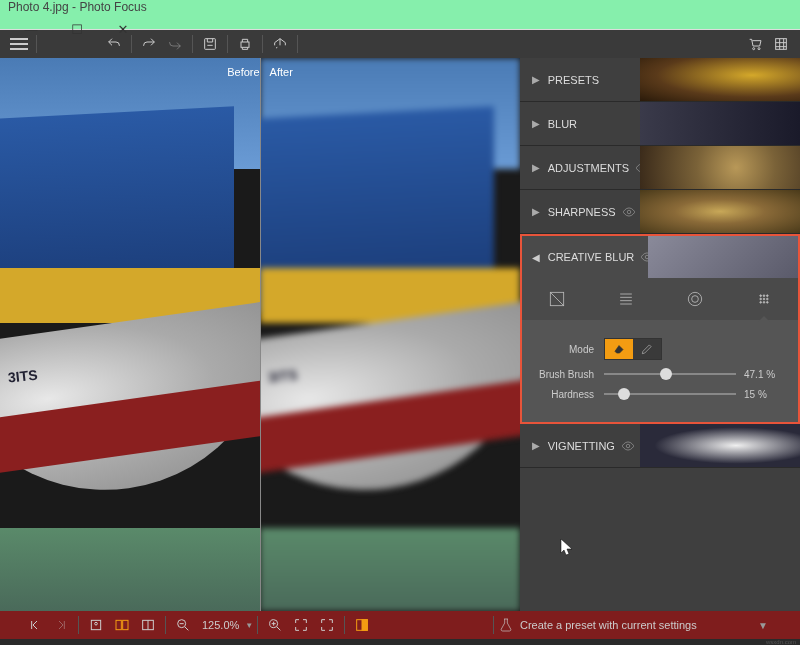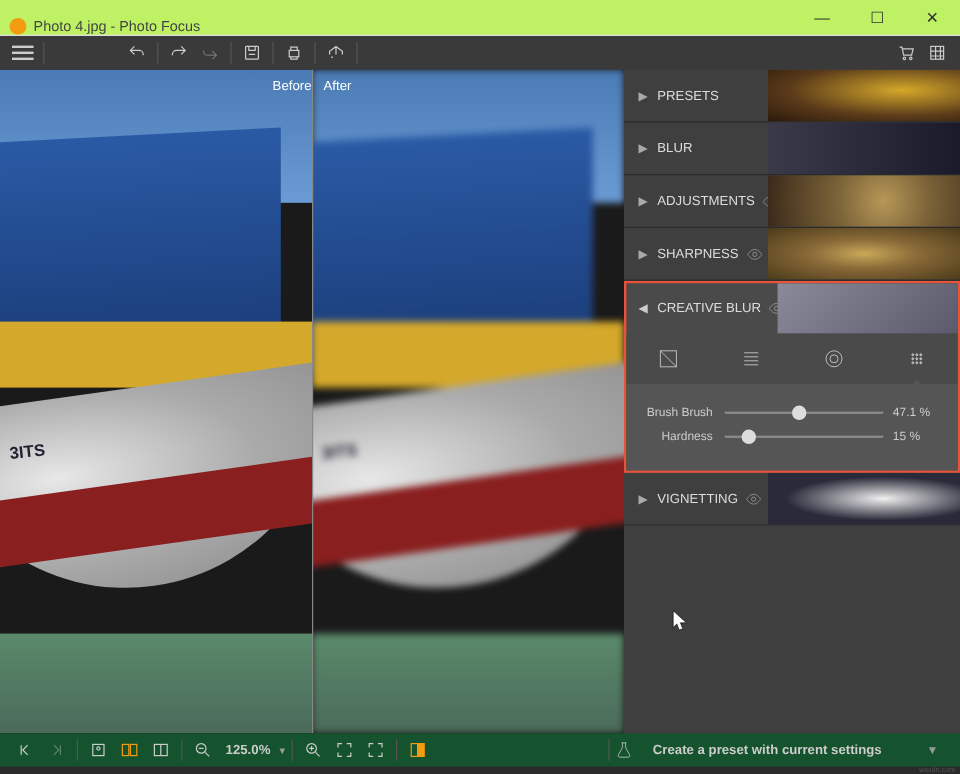--- a/index.html
+++ b/index.html
@@ -1,19 +1,19 @@
 <!DOCTYPE html>
 <html><head>
 <meta charset="utf-8">
 <style>
 * { box-sizing: border-box; margin: 0; padding: 0; font-family: "Segoe UI", Arial, sans-serif; }
 html, body { width: 800px; height: 645px; overflow: hidden; background: #3a3a3a; }
 
 
-.titlebar { height: 30px; background: #bef264; display: flex; align-items: flex-end; padding-left: 8px; font-size: 12px; color: #444; border-bottom: 1px solid #ddd; }
+.titlebar { height: 30px; background: #86efac; display: flex; align-items: flex-start; padding-left: 8px; font-size: 12px; color: #444; border-bottom: 1px solid #ddd; flex-direction: column; }
 .titlebar .app-icon { width: 14px; height: 14px; border-radius: 50%; background: #f39c12; margin-right: 6px; }
 .titlebar .title { flex: 1; }
 .win-btns { display: flex; }
 .win-btn { width: 46px; height: 30px; display: flex; align-items: center; justify-content: center; font-size: 13px; color: #333; }
 
 
 .topbar { height: 28px; background: #3a3a3a; display: flex; align-items: center; padding: 0 6px; }
 .tb-btn { width: 26px; height: 24px; display: flex; align-items: center; justify-content: center; color: #ccc; }
 .tb-btn svg { width: 16px; height: 16px; stroke: #ccc; fill: none; stroke-width: 1.5; }
 .sep { width: 1px; height: 18px; background: #555; margin: 0 4px; }
@@ -69,26 +69,26 @@
 .mode-btns{display:flex;border:1px solid #333;}
 .mode-btn{width:28px;height:20px;display:flex;align-items:center;justify-content:center;background:#3a3a3a;}
 .mode-btn.active{background:#f39c12;}
 .mode-btn svg{width:14px;height:14px;}
 .slider{flex:1;height:12px;position:relative;margin-right:8px;}
 .slider-track{position:absolute;top:50%;left:0;right:0;height:2px;background:#888;transform:translateY(-50%);}
 .slider-thumb{position:absolute;top:50%;width:12px;height:12px;background:#ddd;border-radius:50%;transform:translate(-50%,-50%);}
 .slider-val{width:40px;text-align:left;font-size:10px;color:#ccc;}
 
 
-.bottombar{height:28px;background:#14532d;display:flex;align-items:center;padding:0 8px;font-weight:bold;}
+.bottombar{height:28px;background:#7f1d1d;display:flex;align-items:center;padding:0 22px;}
 .bb-btn{width:26px;height:24px;display:flex;align-items:center;justify-content:center;color:#ccc;}
 .bb-btn svg{width:16px;height:16px;stroke:#ccc;fill:none;stroke-width:1.5;}
 .bb-btn.active svg{stroke:#f39c12;}
 .zoom-lbl{color:#ccc;font-size:11px;margin:0 6px;}
-.preset-bar{width:280px;display:flex;align-items:center;justify-content:center;color:#ccc;font-size:11px;gap:16px;}
+.preset-bar{width:280px;display:flex;align-items:center;justify-content:center;color:#ccc;font-size:11px;gap:6px;}
 .preset-bar svg{width:16px;height:16px;stroke:#ccc;fill:none;}
 .preset-chev{margin-left:auto;margin-right:10px;font-size:10px;color:#999;}
 .watermark{height:6px;background:#2a2a2a;color:#555;font-size:6px;text-align:right;padding-right:4px;line-height:6px;}
 </style>
 </head>
 <body>
 
 <div class="titlebar">
   <div class="app-icon"></div>
   <div class="title">Photo 4.jpg - Photo Focus</div>
@@ -265,20 +265,35 @@
               <circle cx="12" cy="12" r="1" fill="#bbb"></circle>
               <circle cx="16" cy="12" r="1" fill="#bbb"></circle>
               <circle cx="8" cy="16" r="1" fill="#bbb"></circle>
               <circle cx="12" cy="16" r="1" fill="#bbb"></circle>
               <circle cx="16" cy="16" r="1" fill="#bbb"></circle>
             </svg>
           </div>
       </div>
       <div class="cb-body">
         <div class="cb-row">
+          <div class="cb-label">Mode</div>
+          <div class="mode-btns">
+            <div class="mode-btn active">
+                <svg viewBox="0 0 24 24">
+                  <path d="M5 16l7-10 7 7-6 6H8z" fill="#333" stroke="#333"></path>
+                </svg>
+              </div>
+            <div class="mode-btn">
+                <svg viewBox="0 0 24 24">
+                  <path d="M4 20l4-1 11-11-3-3L5 16z" stroke="#ccc" fill="none"></path>
+                </svg>
+              </div>
+          </div>
+        </div>
+        <div class="cb-row">
           <div class="cb-label">Brush Brush</div>
           <div class="slider">
               <div class="slider-track"></div>
               <div class="slider-thumb" style="left:47.1%"></div>
             </div>
           <div class="slider-val">47.1 %</div>
         </div>
         <div class="cb-row">
           <div class="cb-label">Hardness</div>
           <div class="slider">

